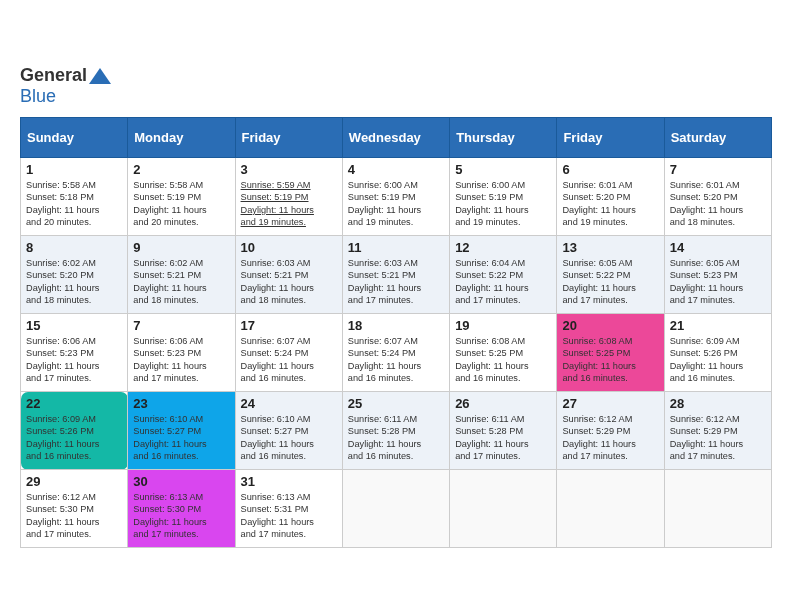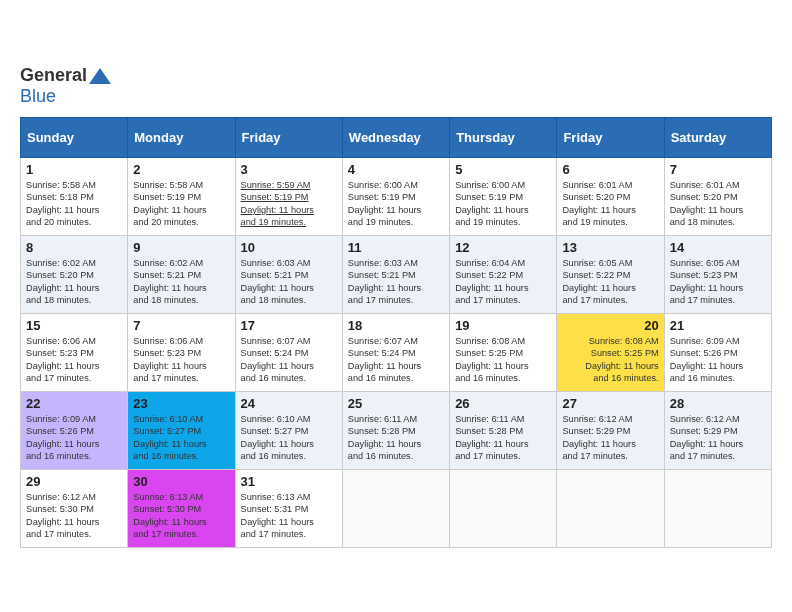--- a/index.html
+++ b/index.html
@@ -256,37 +256,37 @@
 Daylight: 11 hours
 and 16 minutes.</div>
           </td>
           <td style="background: rgb(255, 255, 255);">
             <span class="day-num">19</span>
             <div class="cell-text" style="white-space: pre-line;">Sunrise: 6:08 AM
 Sunset: 5:25 PM
 Daylight: 11 hours
 and 16 minutes.</div>
           </td>
-          <td style="background: #fde047; text-align: right;">
+          <td style="background: #ec4899;">
             <span class="day-num">20</span>
             <div class="cell-text" style="white-space: pre-line;">Sunrise: 6:08 AM
 Sunset: 5:25 PM
 Daylight: 11 hours
 and 16 minutes.</div>
           </td>
           <td style="background: rgb(255, 255, 255);">
             <span class="day-num">21</span>
             <div class="cell-text" style="white-space: pre-line;">Sunrise: 6:09 AM
 Sunset: 5:26 PM
 Daylight: 11 hours
 and 16 minutes.</div>
           </td>
         </tr>
         <tr>
-          <td style="background: #c4b5fd;">
+          <td style="background: #14b8a6; border-radius: 7px;">
             <span class="day-num">22</span>
             <div class="cell-text" style="white-space: pre-line;">Sunrise: 6:09 AM
 Sunset: 5:26 PM
 Daylight: 11 hours
 and 16 minutes.</div>
           </td>
           <td style="background: #0ea5e9;">
             <span class="day-num">23</span>
             <div class="cell-text" style="white-space: pre-line;">Sunrise: 6:10 AM
 Sunset: 5:27 PM

